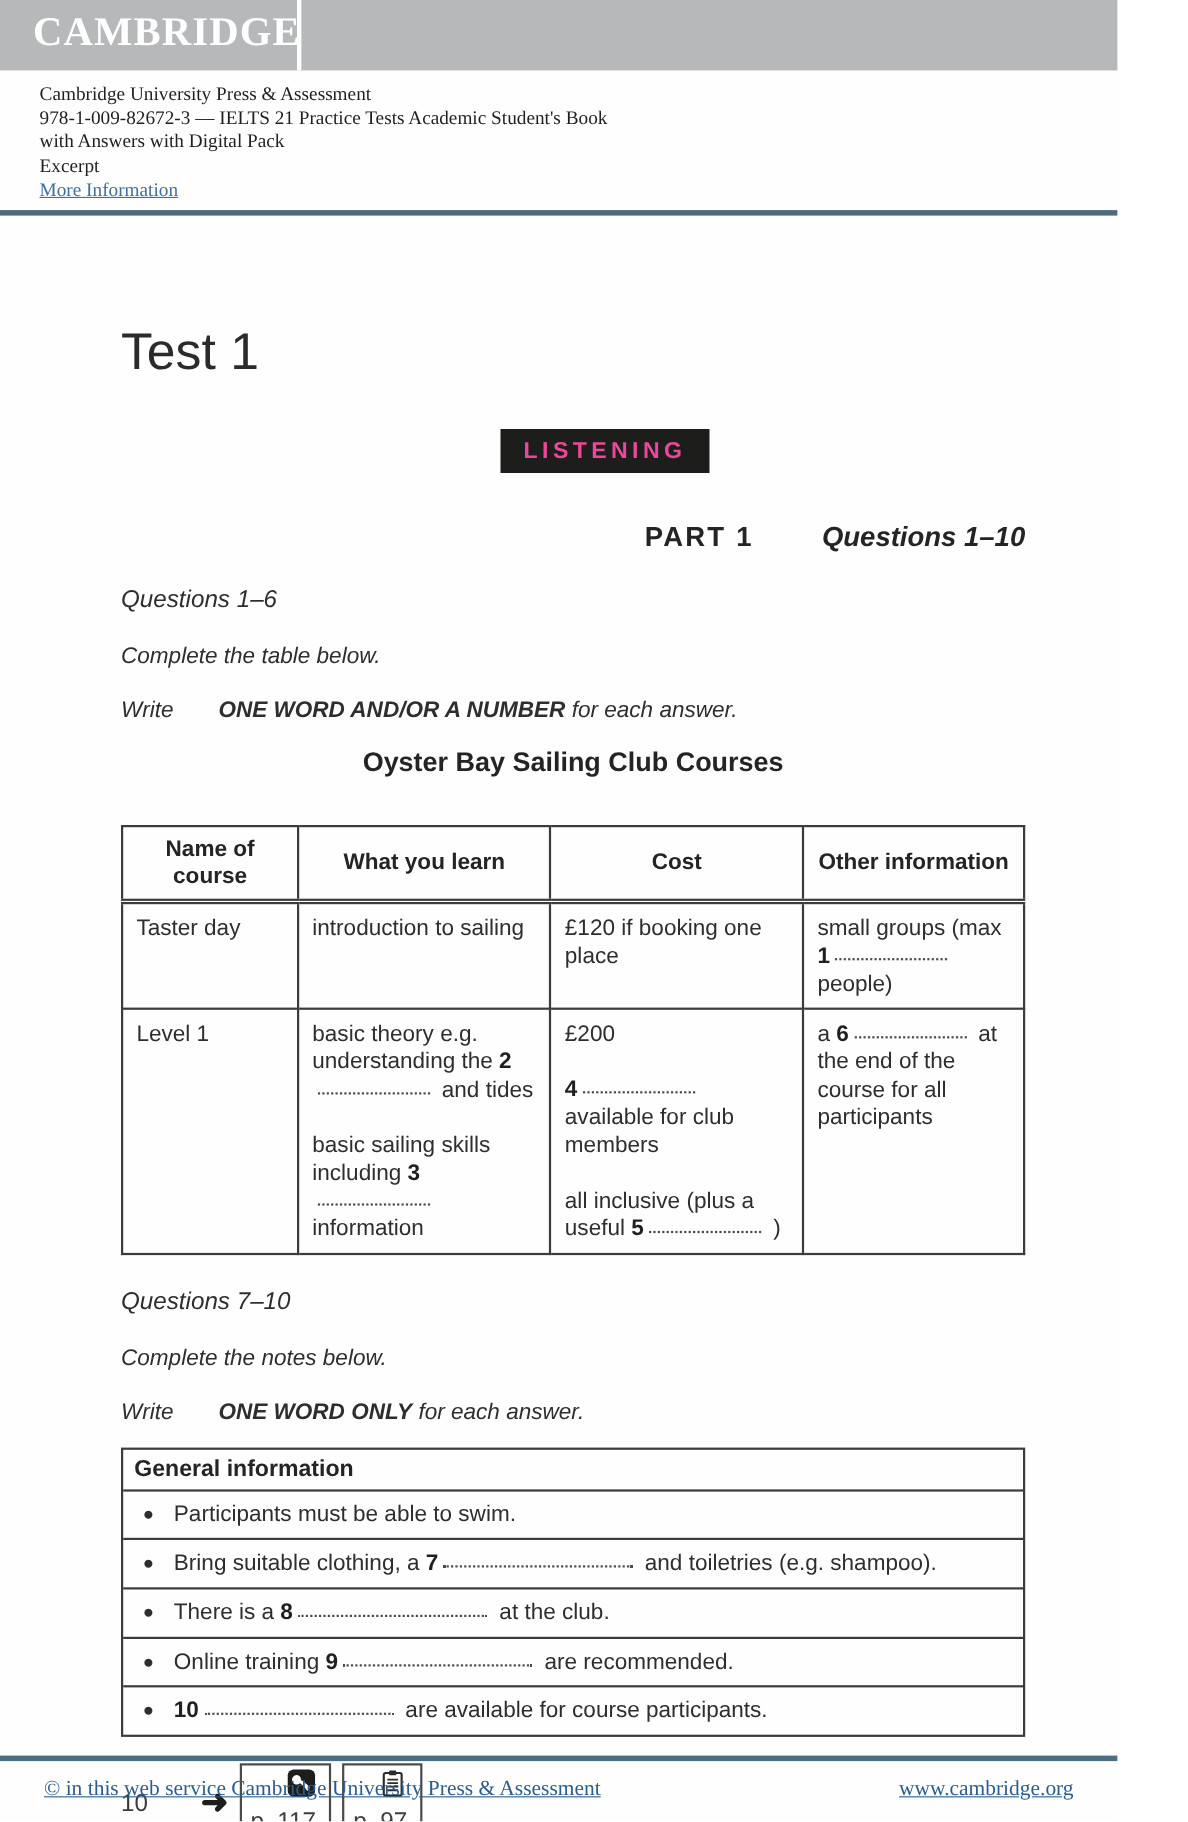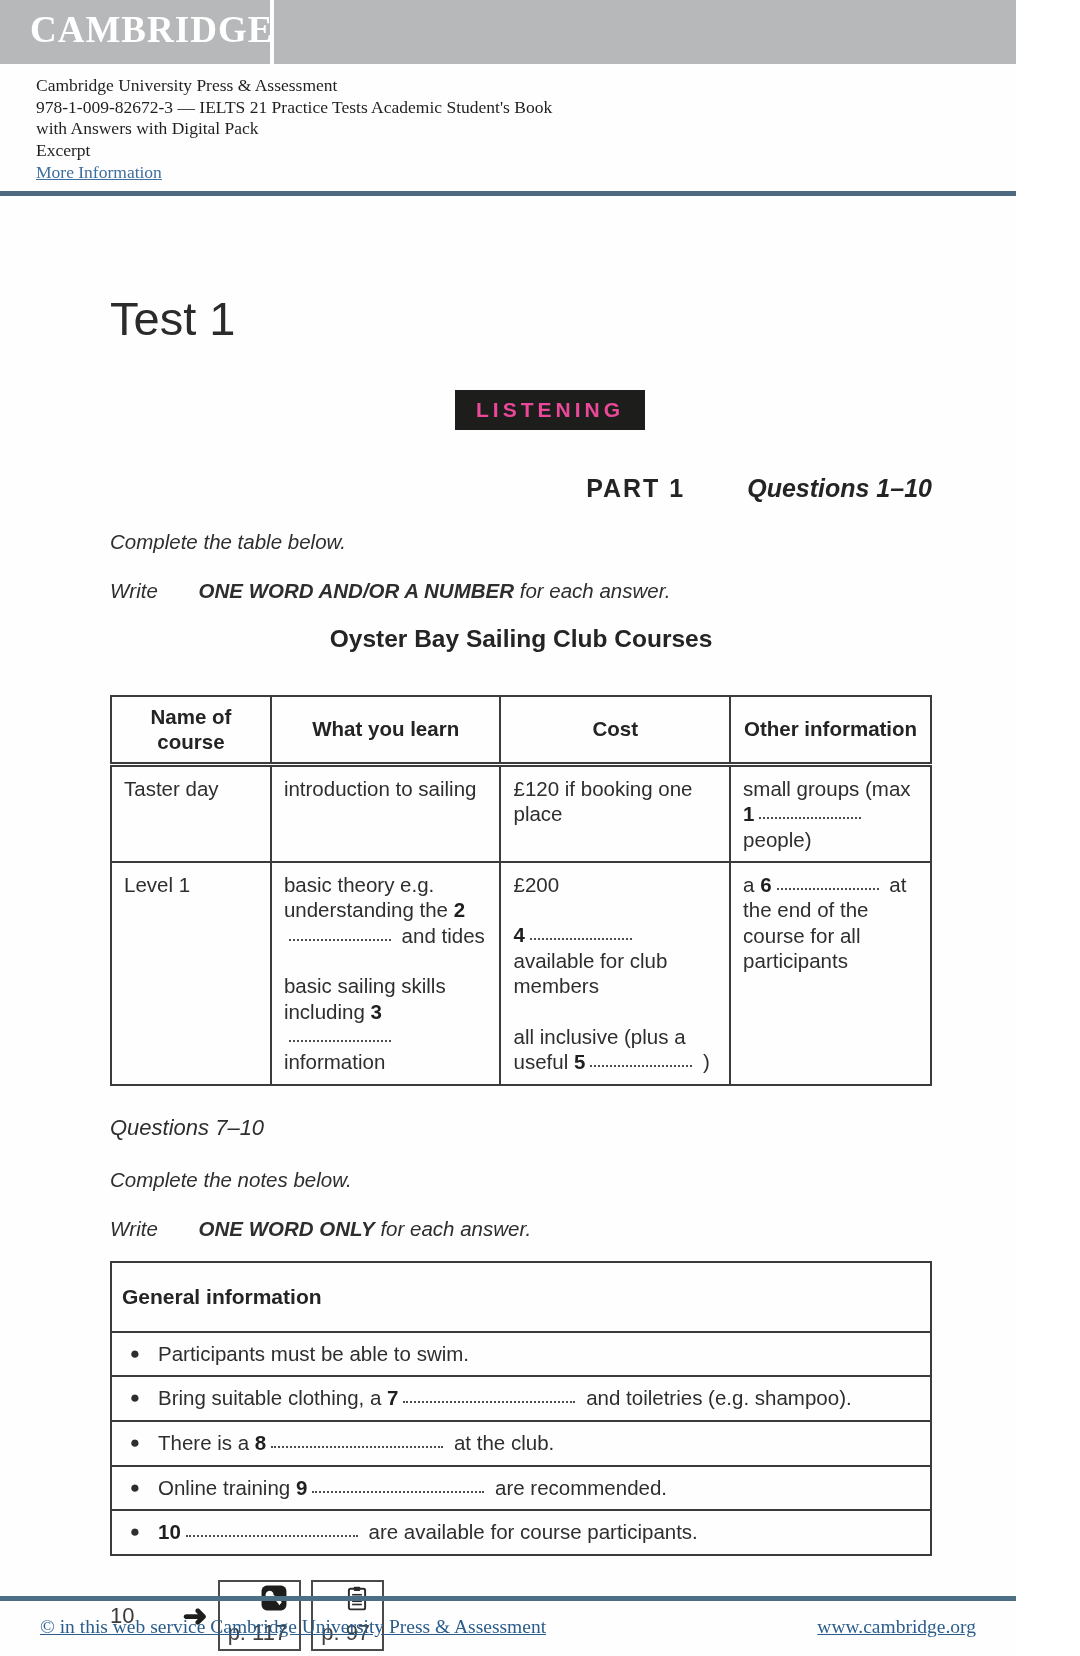--- a/index.html
+++ b/index.html
@@ -44,21 +44,21 @@
   .course td p + p{margin-top:25px;}
   .course b, .notes-text b{font-weight:700;color:#1f1f1f;}
 
   
   .dots{display:inline-block;border-bottom:2.5px dotted #4c4c4c;vertical-align:2px;margin:0 5px;}
   .dots.sm{width:102px;}
   .dots.lg{width:172px;}
 
   
   .notes-box{border:2px solid #3b3b3b;margin-top:20px;}
-  .notes-header{font-weight:700;font-size:21px;padding:22px 10px;border-bottom:2px solid #3b3b3b;color:#242424;}
+  .notes-header{font-weight:700;font-size:21px;padding:6px 10px;border-bottom:2px solid #3b3b3b;color:#242424;}
   .notes-row{display:flex;border-bottom:2px solid #3b3b3b;padding:8px 0;font-size:20.5px;
              align-items:flex-start;color:#2e2e2e;}
   .notes-row:last-child{border-bottom:none;}
   .bullet{width:46px;flex:0 0 46px;text-align:center;font-size:17px;line-height:1.5;}
   .notes-text{flex:1;padding-right:10px;line-height:1.3;}
 
   
   .page-nav{display:flex;align-items:center;margin-top:24px;}
   .pageno{font-size:22px;color:#3a3a3a;}
   .nav-arrow{font-size:30px;font-weight:700;margin-left:48px;color:#1d1d1b;line-height:1;}
@@ -94,20 +94,21 @@
 
   <main class="content">
     <h1 class="test-title">Test 1</h1>
 
     <div class="badge">LISTENING</div>
 
     <div class="part-line">
       <span class="part-label">PART 1</span><span class="part-q">Questions 1–10</span>
     </div>
 
+    <div class="q-range">Questions 1–6</div>
     <div class="instr">Complete the table below.</div>
     <div class="write-line"><span>Write </span><b>ONE WORD AND/OR A NUMBER</b><span> for each answer.</span></div>
 
     <h2 class="course-title">Oyster Bay Sailing Club Courses</h2>
 
     <table class="course">
       <colgroup>
           <col style="width: 19.5%;">
           <col style="width: 28%;">
           <col style="width: 28%;">

